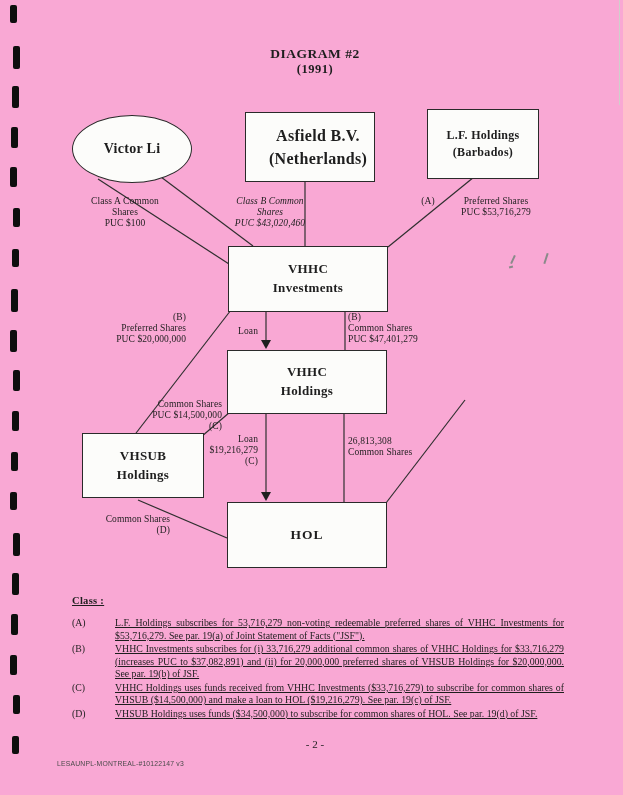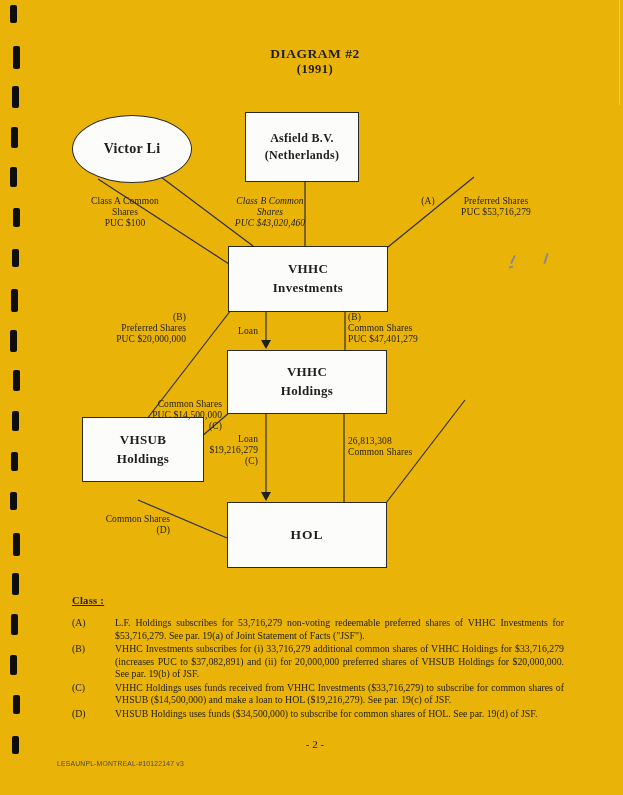--- a/index.html
+++ b/index.html
@@ -1,18 +1,18 @@
 <!DOCTYPE html>
 <html><head>
 <meta charset="utf-8">
 <style>
   html,body{margin:0;padding:0;background:#e8e8e6;}
   .page{
     position:relative;width:623px;height:795px;margin:0 auto;
-    background:#eab308;overflow:hidden;
+    background:#f9a8d4;overflow:hidden;
     font-family:"Liberation Serif","DejaVu Serif",serif;color:#1e1e1e;
   }
   .bind-mark{position:absolute;width:7px;background:#0e0e0e;border-radius:2px;z-index:4;}
   svg.wires{position:absolute;left:0;top:0;z-index:1;}
   .node{
     position:absolute;background:#fcfcfa;border:1.5px solid #2a2a2a;
     display:flex;flex-direction:column;align-items:center;justify-content:center;
     text-align:center;font-size:13px;font-weight:600;letter-spacing:.3px;line-height:1.45;z-index:2;
   }
   .ellipse{border-radius:50%;}
@@ -21,21 +21,21 @@
   .right{text-align:right;}
   .left{text-align:left;}
   .title{position:absolute;left:240px;top:46px;width:150px;text-align:center;
     font-size:13.5px;font-weight:bold;letter-spacing:.5px;line-height:1.15;z-index:3;}
   .title .yr{font-size:12.5px;font-weight:bold;}
   .notes-head{position:absolute;left:72px;top:595px;font-size:10.5px;font-weight:bold;
     text-decoration:underline;z-index:3;letter-spacing:.3px;}
   .notes-list{position:absolute;left:72px;top:617px;width:492px;z-index:3;}
   .note-row{display:flex;margin-bottom:1px;}
   .note-key{width:43px;flex:0 0 43px;font-size:9.8px;line-height:1.28;}
-  .note-text{flex:1;font-size:9.8px;line-height:1.28;text-align:justify;}
+  .note-text{flex:1;font-size:9.8px;line-height:1.28;text-align:justify;text-decoration:underline;}
   .pageno{position:absolute;left:280px;top:738px;width:70px;text-align:center;font-size:11px;z-index:3;}
   .docid{position:absolute;left:57px;top:760px;font-size:6.8px;letter-spacing:.2px;color:#4a4a4a;
     font-family:"Liberation Sans","DejaVu Sans",sans-serif;z-index:3;}
   .smudge{position:absolute;background:#8a8a8a;z-index:1;}
   .edge-line{position:absolute;right:3px;top:0;width:1px;height:105px;background:#cfcfcb;z-index:1;}
 </style>
 </head>
 <body>
 
 <div class="page">
@@ -66,38 +66,42 @@
 
   <div class="title">
     <div>DIAGRAM #2</div>
     <div class="yr">(1991)</div>
   </div>
 
   <div class="node ellipse" style="left:72px;top:115px;width:118px;height:66px;font-size:14px;text-align:center;">
     <div>Victor Li</div>
   </div>
 
-  <div class="node" style="left:245px;top:112px;width:112px;height:68px;font-size:12px;">
+  <div class="node" style="left:245px;top:112px;width:112px;height:68px;font-size:16px;padding-left:16px;">
     <div>Asfield B.V.</div>
     <div>(Netherlands)</div>
   </div>
 
+  <div class="node" style="left:427px;top:109px;width:110px;height:68px;font-size:12px;">
+    <div>L.F. Holdings</div>
+    <div>(Barbados)</div>
+  </div>
 
   <div class="node" style="left:228px;top:246px;width:158px;height:64px;">
     <div>VHHC</div>
     <div>Investments</div>
   </div>
 
   <div class="node" style="left:227px;top:350px;width:158px;height:62px;">
     <div>VHHC</div>
     <div>Holdings</div>
   </div>
 
 
-  <div class="node" style="left:82px;top:417px;width:120px;height:63px;text-align:right;">
+  <div class="node" style="left:82px;top:433px;width:120px;height:63px;text-align:right;">
     <div>VHSUB</div>
     <div>Holdings</div>
   </div>
 
   <div class="node" style="left:227px;top:502px;width:158px;height:64px;font-size:13.5px;letter-spacing:1px;">
     <div>HOL</div>
   </div>
 
   <div class="elabel center" style="left:85px;top:196px;width:80px;">
     <div>Class A Common</div>

